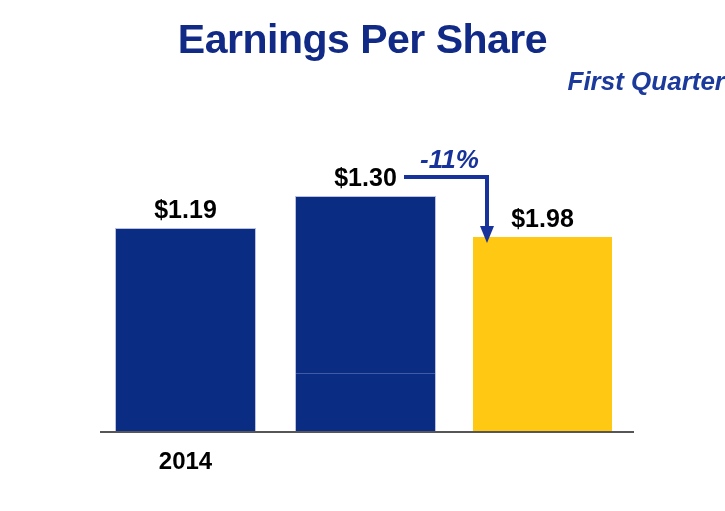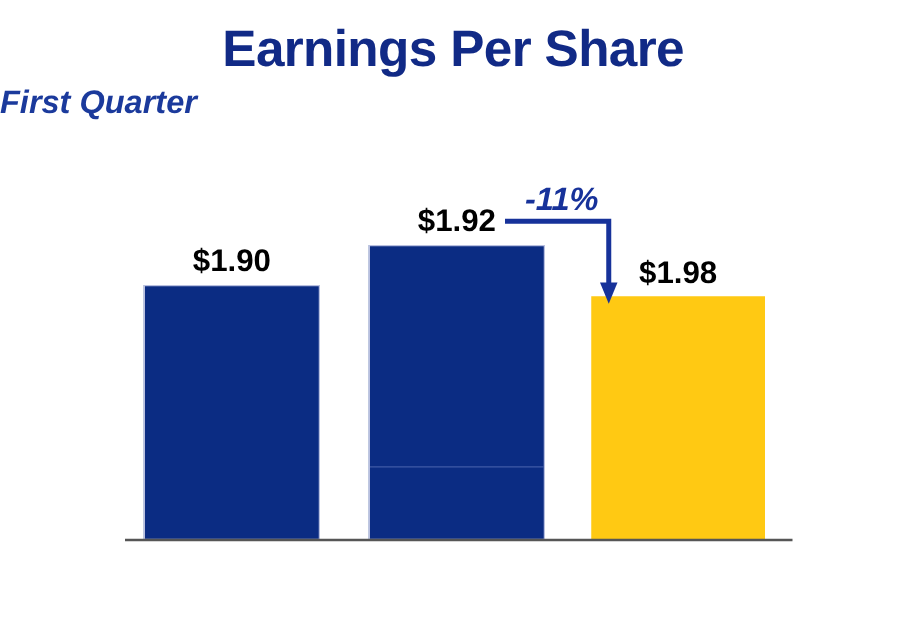--- a/index.html
+++ b/index.html
@@ -31,21 +31,21 @@
     color: #112a86;
     letter-spacing: -0.5px;
     line-height: 1.05;
     white-space: nowrap;
   }
   #chart-subtitle {
     position: absolute;
     left: 0;
     top: 67px;
     width: 725px;
-    text-align: left;
+    text-align: right;
     font-size: 26px;
     font-weight: bold;
     font-style: italic;
     color: #1b3a9c;
     line-height: 1.1;
     white-space: nowrap;
   }
 
   
   #plot {
@@ -127,33 +127,34 @@
 </head>
 <body>
 
 <div id="slide">
 
   <div id="chart-title">Earnings Per Share</div>
   <div id="chart-subtitle">First Quarter</div>
 
   <div id="plot">
 
-    <div class="value-label" style="left:115px; top:197px; width:141px;">$1.90</div>
+    <div class="value-label" style="left:115px; top:197px; width:141px;">$1.19</div>
     <div class="bar navy" style="left:115px; top:228px; width:141px; height:204px;"></div>
 
-    <div class="value-label" style="left:295px; top:165px; width:141px;">$1.92</div>
+    <div class="value-label" style="left:295px; top:165px; width:141px;">$1.30</div>
     <div class="bar navy" style="left:295px; top:196px; width:141px; height:236px;">
       <div class="bar-divider" style="left:0; top:176px; width:139px;"></div>
     </div>
 
     <div class="value-label" style="left:473px; top:206px; width:139px;">$1.98</div>
     <div class="bar gold" style="left:473px; top:237px; width:139px; height:195px;"></div>
 
     <div id="axis-line"></div>
 
+    <div class="cat-label" style="left:115px; top:449px; width:141px;">2014</div>
 
     <svg id="annotation-svg" viewBox="0 0 725 511">
       <polyline points="404,177 487,177 487,230" fill="none" stroke="#17329a" stroke-width="4"></polyline>
       <polygon points="487,243 480,226 494,226" fill="#17329a"></polygon>
     </svg>
 
     <div id="delta-label">-11%</div>
 
   </div>
 </div>

